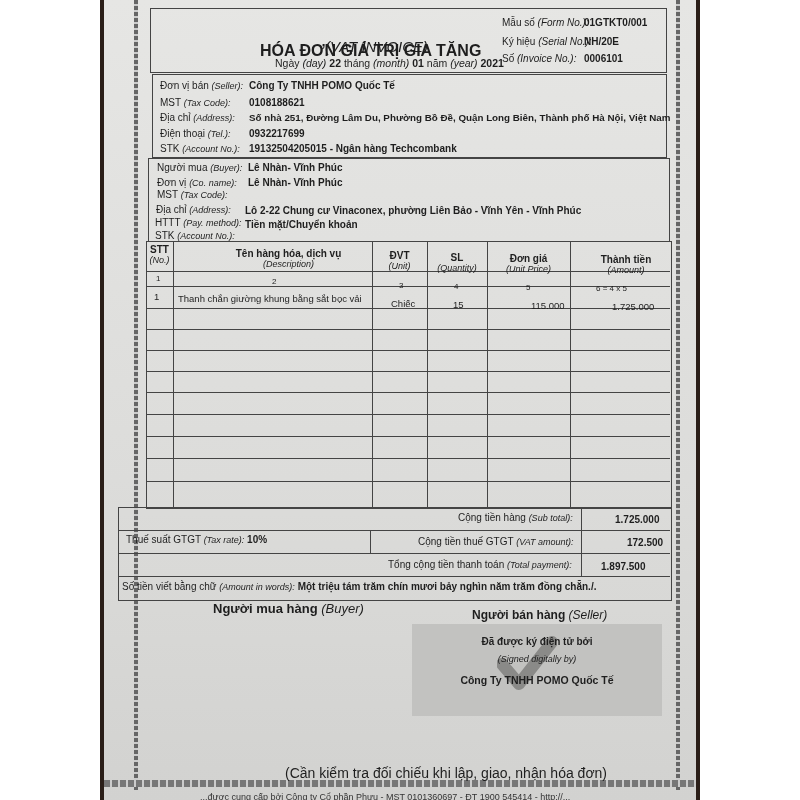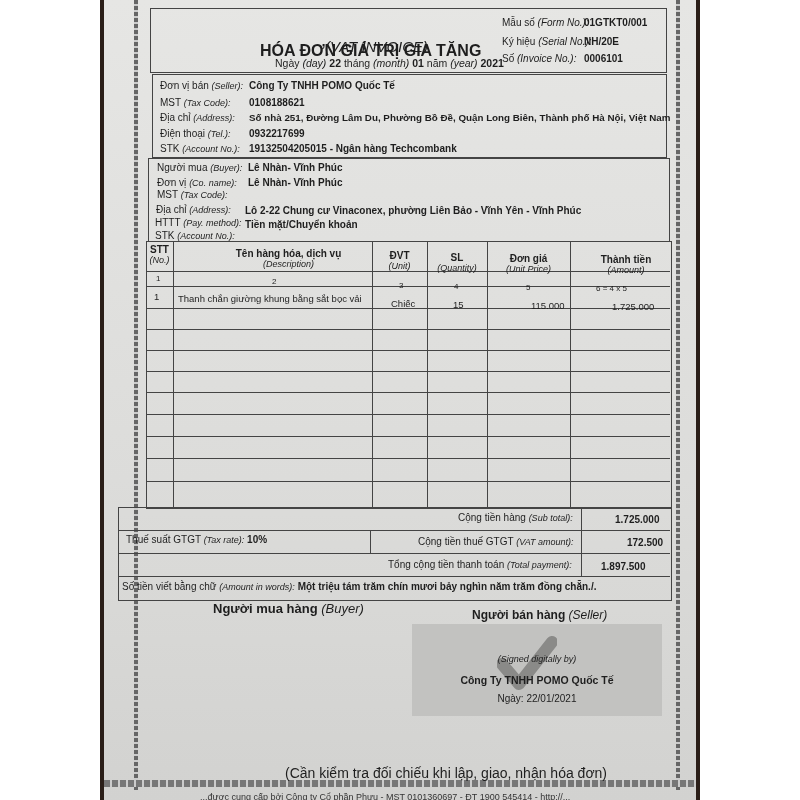--- a/index.html
+++ b/index.html
@@ -154,19 +154,19 @@
 <div class="row lbl" style="left:388px;top:559px;"><span>Tổng cộng tiền thanh toán</span> <i>(Total payment):</i></div>
 <div class="val" style="left:601px;top:561px;">1.897.500</div>
 <div class="row lbl" style="left:122px;top:581px;"><span>Số tiền viết bằng chữ</span> <i>(Amount in words):</i> <b>Một triệu tám trăm chín mươi bảy nghìn năm trăm đồng chẵn./.</b></div>
 
 <div class="row" style="left:185px;top:601px;font-size:13px;margin-left:28px;"><b>Người mua hàng</b> <i>(Buyer)</i></div>
 <div class="row" style="left:472px;top:608px;font-size:12px;"><b>Người bán hàng</b> <i>(Seller)</i></div>
 <div class="sig">
   <svg class="check" viewBox="0 0 60 60">
       <path d="M5 30 L22 50 L55 8" stroke="#8a8a88" stroke-width="12" fill="none" stroke-linecap="round" stroke-linejoin="round"></path>
     </svg>
+  <div class="t" style="top:12px;font-weight:bold;">Đã được ký điện tử bởi</div>
   <div class="t" style="top:30px;font-style:italic;font-size:9px;">(Signed digitally by)</div>
   <div class="t" style="top:50px;font-weight:bold;font-size:10.5px;">Công Ty TNHH POMO Quốc Tế</div>
-  <div class="t" style="top:69px;">Ngày: 22/01/2021</div>
 </div>
 
 <div class="foot">(Cần kiểm tra đối chiếu khi lập, giao, nhận hóa đơn)</div>
 <div class="foot2">...được cung cấp bởi Công ty Cổ phần Phưu - MST 0101360697 - ĐT 1900 545414 - http://...</div>
 
 </body></html>

